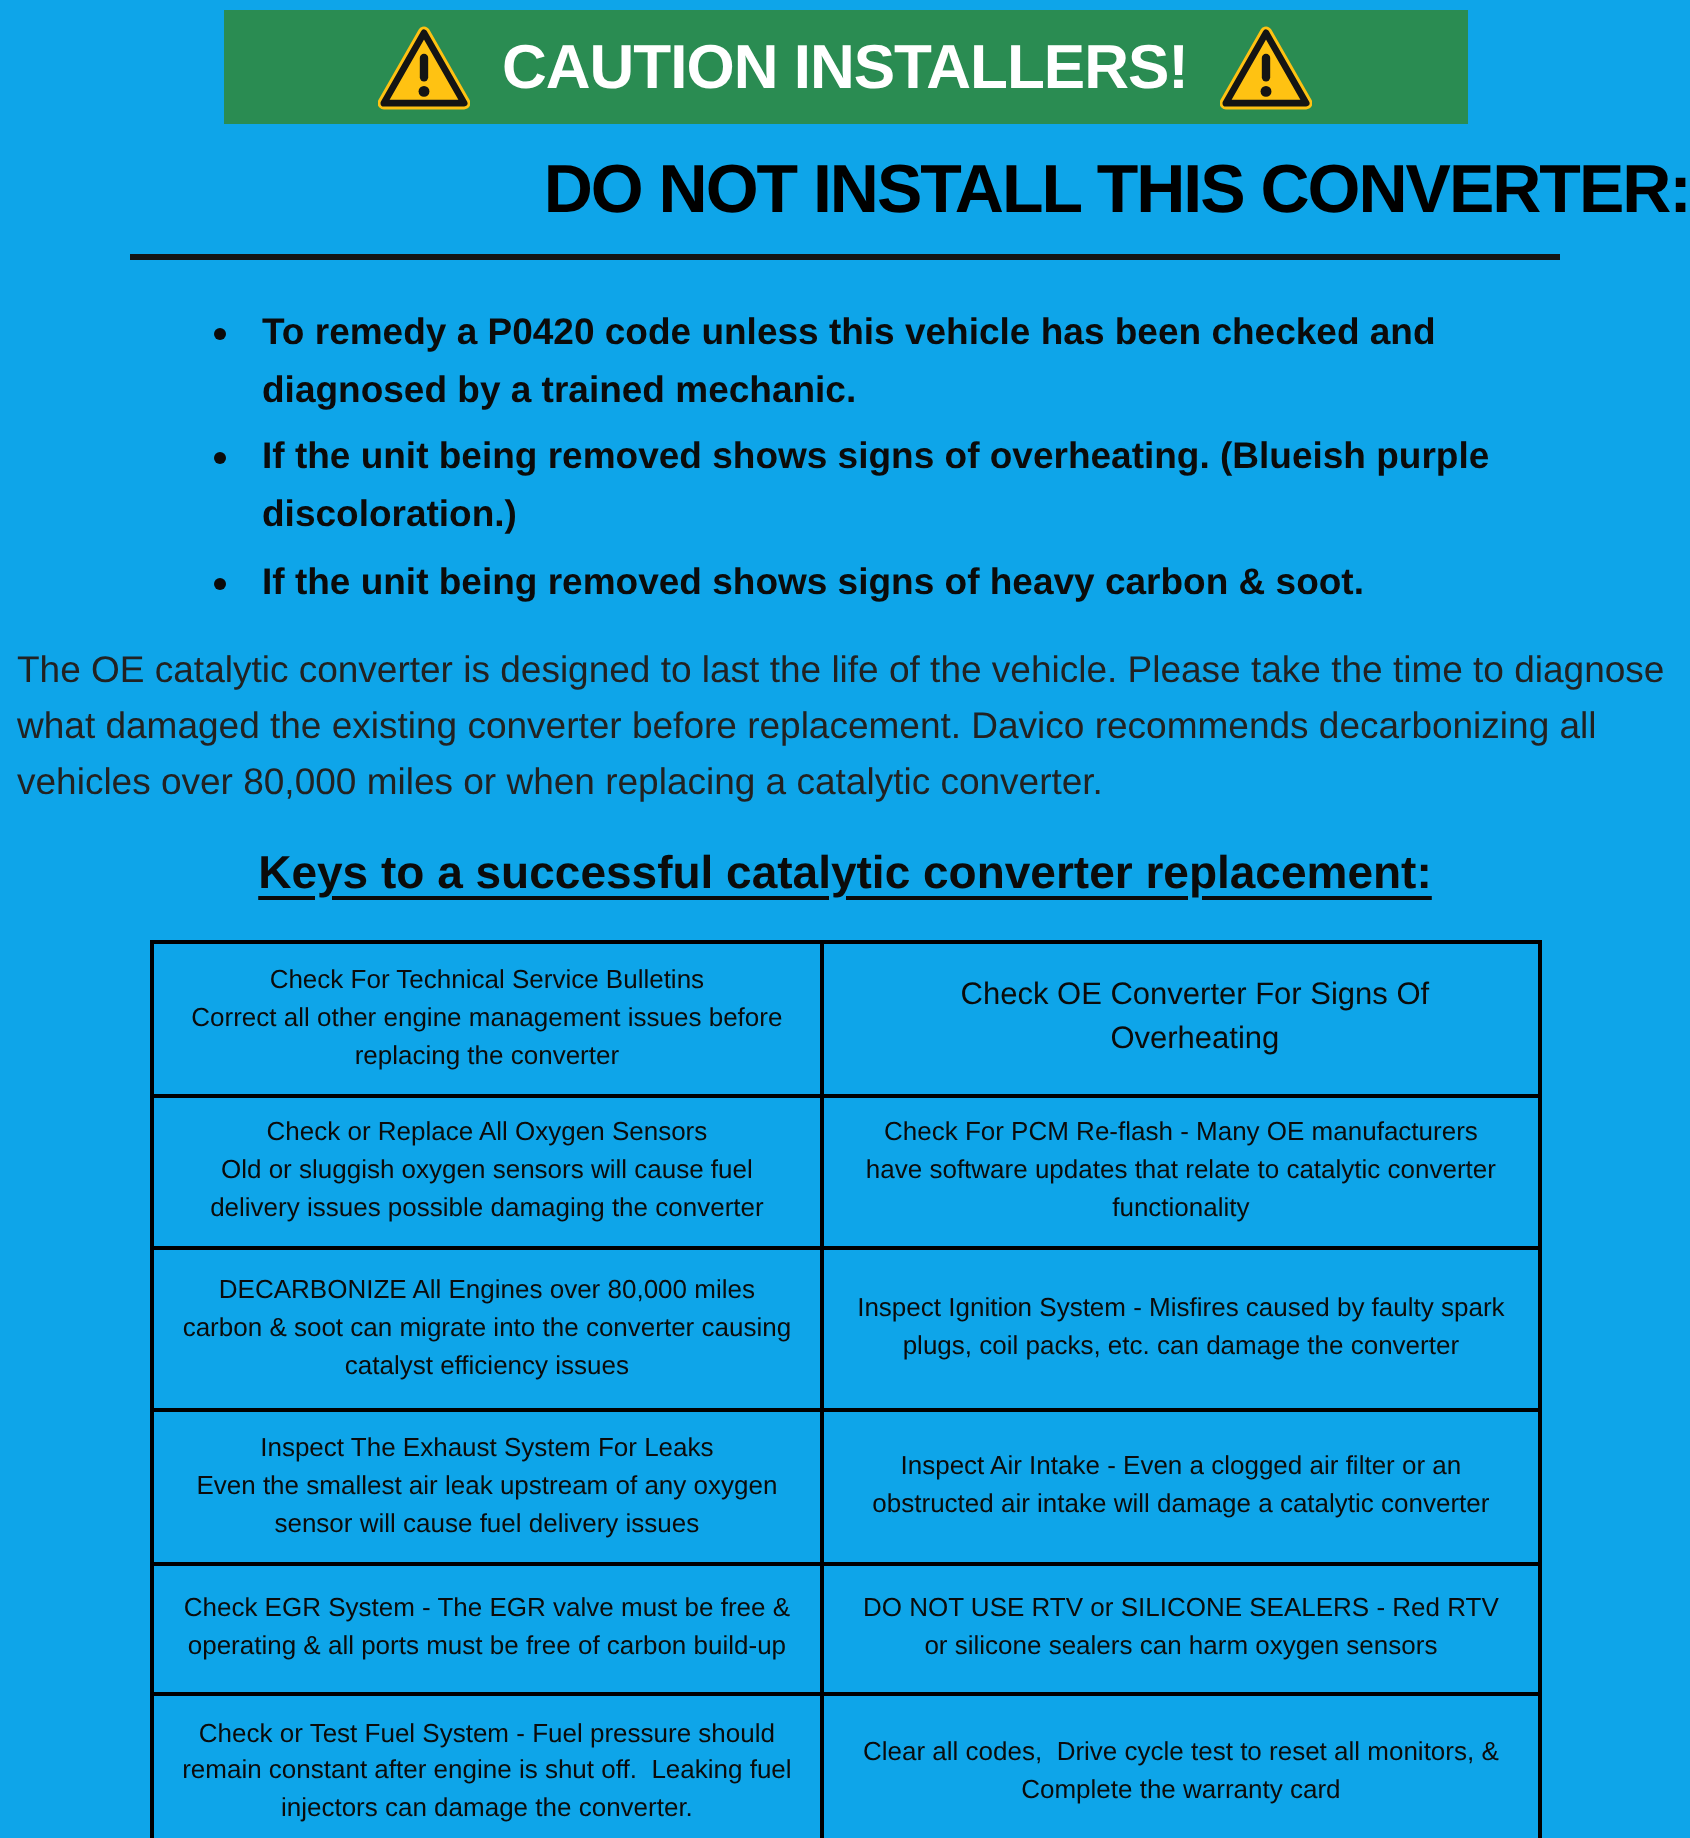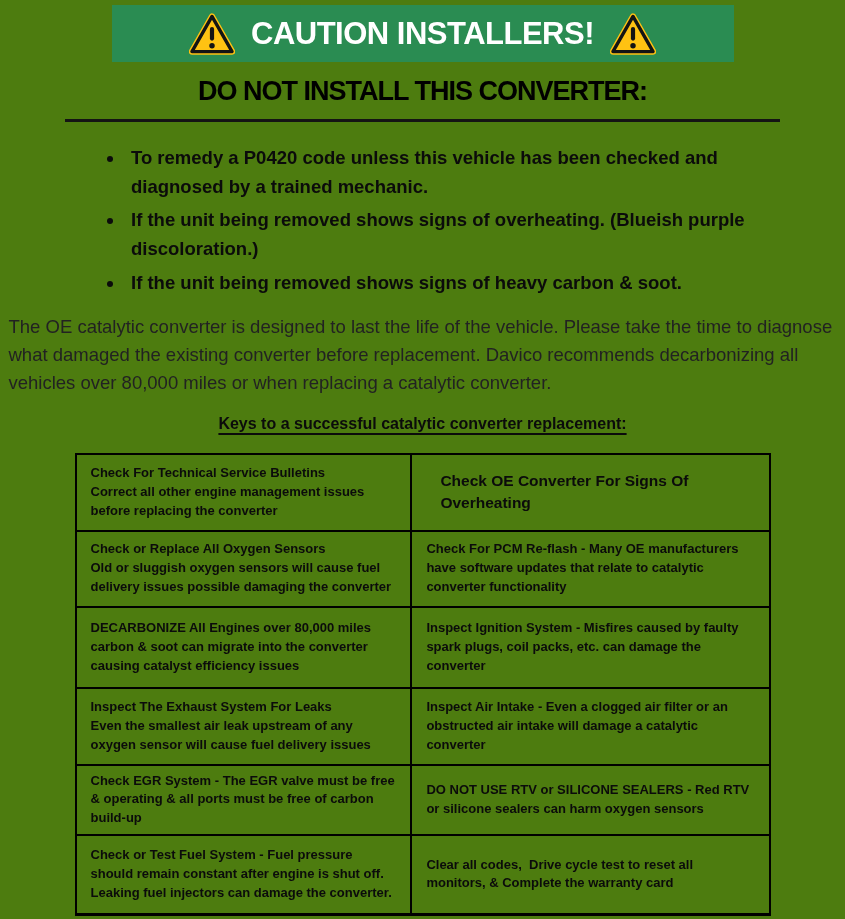--- a/index.html
+++ b/index.html
@@ -7,21 +7,21 @@
     margin: 0; padding: 0;
     background: #ffffff;
     font-family: "Liberation Sans", sans-serif;
     color: #0b0b0b;
   }
   .page {
     position: relative;
     width: 845px;
     height: 919px;
     margin: 0 auto;
-    background: #4d7c0f;
+    background: #0ea5e9;
     overflow: hidden;
   }
 
   
   .banner {
     width: 622px;
     height: 57px;
     margin: 5px auto 0 auto;
     background: #2a8c52;
     display: flex;
@@ -34,22 +34,22 @@
     color: #ffffff;
     font-weight: bold;
     font-size: 31px;
     letter-spacing: -0.5px;
     white-space: nowrap;
   }
 
   
   .main-title {
     margin: 14px 0 12px 0;
-    text-align: center;
-    font-size: 27px;
+    text-align: right;
+    font-size: 34px;
     font-weight: bold;
     letter-spacing: -1px;
     color: #000000;
   }
 
   .divider {
     width: 715px;
     border: none;
     border-top: 3px solid #141414;
     margin: 0 auto;
@@ -75,42 +75,43 @@
     font-weight: normal;
     font-size: 18.5px;
     line-height: 1.5;
     color: #222222;
   }
 
   
   .keys-heading {
     margin: 18px 0 20px 0;
     text-align: center;
-    font-size: 16px;
+    font-size: 23px;
     font-weight: bold;
     color: #0b0b0b;
     text-decoration: underline;
     text-decoration-thickness: 2px;
     text-underline-offset: 4px;
   }
 
   
   .keys-table {
     width: 696px;
     margin: 0 auto;
     border-collapse: collapse;
     table-layout: fixed;
     border: 2px solid #000;
     border-bottom-width: 3px;
   }
   .keys-table td {
     border: 2px solid #000;
+    text-align: center;
     vertical-align: middle;
     padding: 6px 14px;
-    font-weight: bold;
+    font-weight: normal;
     font-size: 13px;
     line-height: 1.45;
     color: #0b0b0b;
   }
   .keys-table col.left-col  { width: 48.4%; }
   .keys-table col.right-col { width: 51.6%; }
   .keys-table tr:nth-child(1) { height: 77px; }
   .keys-table tr:nth-child(2) { height: 76px; }
   .keys-table tr:nth-child(3) { height: 81px; }
   .keys-table tr:nth-child(4) { height: 77px; }

